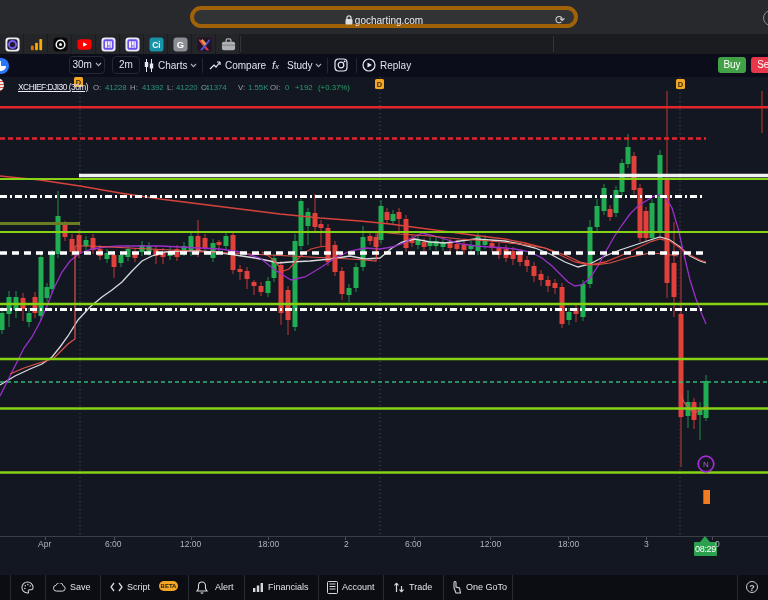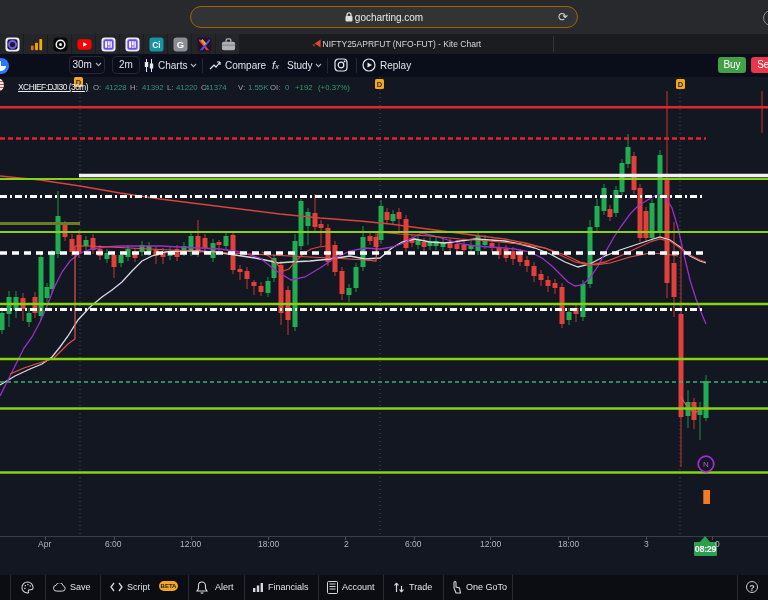--- a/index.html
+++ b/index.html
@@ -1,21 +1,21 @@
 <!DOCTYPE html>
 <html><head>
 <meta charset="utf-8">
 <style>
 * { margin:0; padding:0; box-sizing:border-box; }
 html,body { width:768px; height:600px; overflow:hidden; background:#131722; font-family:"Liberation Sans", sans-serif; }
 #page { position:relative; width:768px; height:600px; }
 
 
 #chrome { position:absolute; left:0; top:0; width:768px; height:34px; background:#28292c; }
-#urlpill { position:absolute; left:190px; top:6px; width:388px; height:22px; background:#323335; border:1px solid #a16207; border-radius:11px; color:#e9eaeb; font-size:10px; }
+#urlpill { position:absolute; left:190px; top:6px; width:388px; height:22px; background:#323335; border:4px solid #a16207; border-radius:11px; color:#e9eaeb; font-size:10px; }
 #urltext { position:absolute; left:0; right:0; top:5px; text-align:center; }
 #reload { position:absolute; right:9px; top:3px; font-size:12px; color:#cfd0d2; }
 #chromeright { position:absolute; right:-11px; top:10px; width:16px; height:16px; border:1.5px solid #8a8b8e; border-radius:50%; }
 
 
 #tabbar { position:absolute; left:0; top:34px; width:768px; height:20px; background:#1b1c1f; }
 .favcell { position:absolute; top:0; width:23px; height:20px; background:#242528; }
 .fav { position:absolute; top:2.5px; width:15px; height:15px; }
 .tabsep { position:absolute; top:2px; width:1px; height:16px; background:#333437; }
 #kitetab { position:absolute; left:240px; top:0; width:313px; height:20px; background:#1b1c1f; }
@@ -35,21 +35,21 @@
 #ohlc { position:absolute; left:0; top:6px; width:768px; height:12px; font-size:7.8px; color:#9aa0ab; white-space:nowrap; }
 #ohlc span { position:absolute; top:0; }
 #ohlc .sym { color:#eceff4; text-decoration:underline; font-size:8.4px; letter-spacing:-0.5px; }
 #ohlc .v { color:#2f9478; }
 #ohlc .g { color:#28a06a; }
 #symlogo { position:absolute; left:-10px; top:1px; width:14px; height:14px; border-radius:50%; overflow:hidden; background:repeating-linear-gradient(#e84a42 0px,#e84a42 1.5px,#f2ece8 1.5px,#f2ece8 3px); }
 
 
 #taxis { position:absolute; left:0; top:536px; width:768px; height:22px; background:#131722; border-top:1px solid #3a3e48; font-size:8.5px; color:#b2b5be; }
 .tl { position:absolute; top:2px; }
-#cdbadge { position:absolute; left:694px; top:5px; width:23px; height:14px; background:#2ba14f; border-radius:1px; color:#fff; font-size:9px; font-weight:bold; text-align:center; line-height:14px; letter-spacing:-0.3px; }
+#cdbadge { position:absolute; left:694px; top:5px; width:23px; height:14px; background:#2ba14f; border-radius:1px; color:#fff; font-size:9px; font-weight:normal; text-align:center; line-height:14px; letter-spacing:-0.3px; }
 #cdtri { position:absolute; left:700px; top:-1px; width:0; height:0; border-left:5px solid transparent; border-right:5px solid transparent; border-bottom:6px solid #2ba14f; }
 .tick { position:absolute; top:0; width:1px; height:3px; background:#4a4f5a; }
 
 
 #qrow { position:absolute; left:0; top:558px; width:768px; height:17px; background:#2c3342; font-size:9px; color:#dde1ea; }
 .qr { position:absolute; top:4px; }
 
 
 #bbar { position:absolute; left:0; top:575px; width:768px; height:25px; background:#0b0d13; color:#dfe2e8; font-size:9px; }
 .bsep { position:absolute; top:0px; width:1px; height:25px; background:#262a33; }
@@ -131,26 +131,20 @@
         <path d="M3 2 L13 14 L10 14 L2 4 Z" fill="#e03a4e"></path>
         <path d="M13 2 L3 14 L6 14 L14 4 Z" fill="#4a52d8"></path>
         <path d="M6 2 L10 7 L8 9 L4 4 Z" fill="#e89b3c"></path>
       </svg>
     <svg class="fav" style="left:221px" viewBox="0 0 16 16">
         <rect x="1" y="5" width="14" height="9" rx="2" fill="#aeb0b5"></rect>
         <path d="M5.5 5 v-1.5 a1.5 1.5 0 0 1 1.5 -1.5 h2 a1.5 1.5 0 0 1 1.5 1.5 V5" fill="none" stroke="#aeb0b5" stroke-width="1.5"></path>
         <rect x="1" y="8" width="14" height="1.5" fill="#8b8d92"></rect>
       </svg>
     <div class="tabsep" style="left:240px"></div>
-    <div id="kitetab">
-      <span id="kitetitle"><svg width="9" height="9" viewBox="0 0 10 10" style="vertical-align:-1px">
-            <path d="M9.5 0.5 L3 5 L9.5 9.5 Z" fill="#e8432e"></path>
-            <path d="M3 5 L0.5 6.8 L3 8.6 Z" fill="#b8321f"></path>
-          </svg> NIFTY25APRFUT (NFO-FUT) - Kite Chart</span>
-    </div>
     <div class="tabsep" style="left:553px"></div>
   </div>
 
   <div id="gctoolbar">
     <svg style="position:absolute;left:-8px;top:3px" width="18" height="18" viewBox="0 0 18 18">
         <circle cx="9" cy="9" r="8" fill="#2979ff"></circle>
         <path d="M9 4 a5 5 0 1 0 5 5 h-5 Z" fill="#fff"></path>
       </svg>
     <div class="tbtn" style="left:69px;width:36px">30m <svg width="7" height="5" viewBox="0 0 7 5" style="vertical-align:1px">
           <path d="M1 1 L3.5 3.6 L6 1" stroke="#aab0bd" fill="none" stroke-width="1.1"></path>

